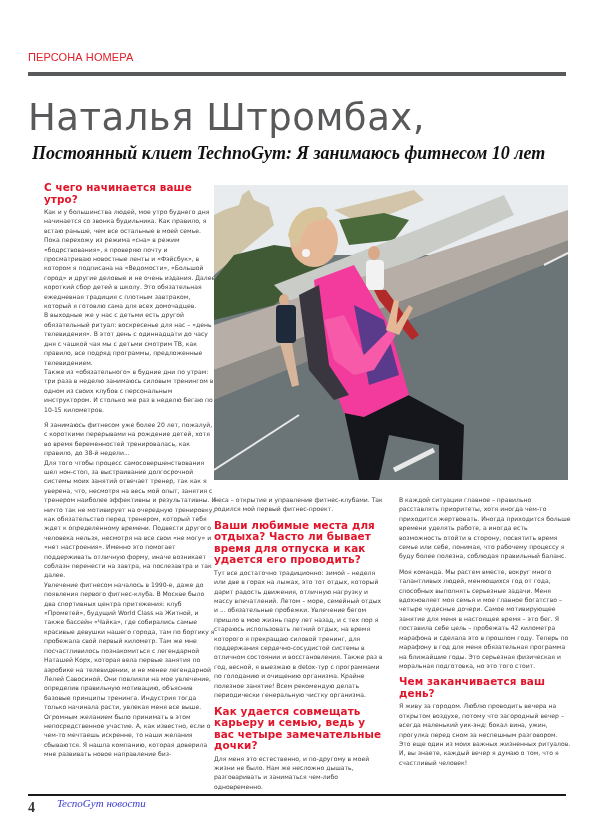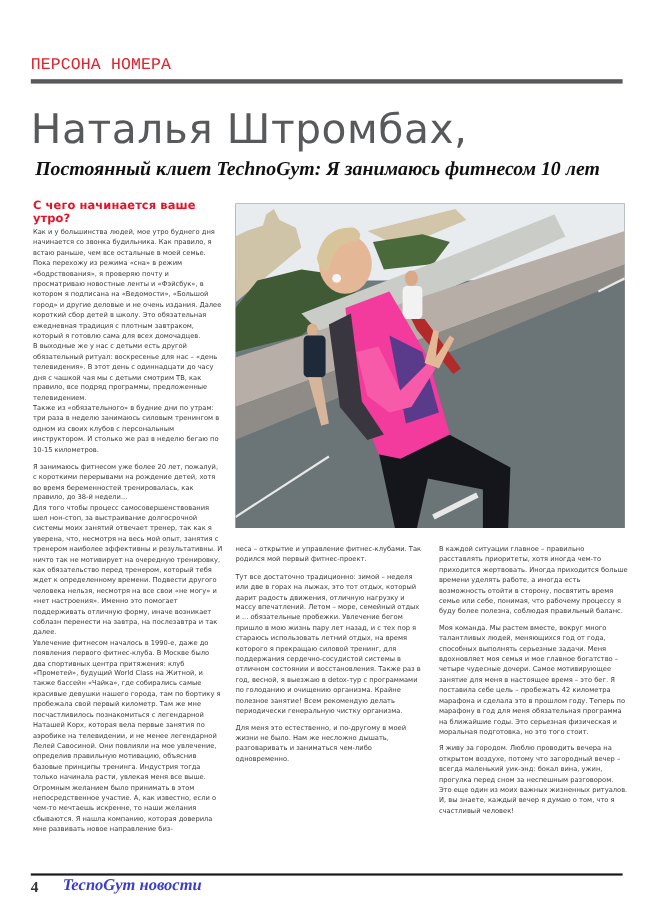--- a/index.html
+++ b/index.html
@@ -1,39 +1,39 @@
 <!DOCTYPE html>
 <html><head>
 <meta charset="utf-8">
 <style>
   * { margin: 0; padding: 0; box-sizing: border-box; }
   html, body { width: 606px; height: 836px; background: #ffffff; overflow: hidden; }
   body { position: relative; font-family: "DejaVu Sans", sans-serif; color: #3a3a3a; }
 
-  .section-label { position: absolute; left: 28px; top: 51px; font-family: Liberation Mono, monospace; font-size: 15px; color: #e0202a; letter-spacing: 0.1px; }
+  .section-label { position: absolute; left: 28px; top: 51px; font-family: Liberation Sans, sans-serif; font-size: 11px; color: #e0202a; letter-spacing: 0.1px; }
   .section-rule { position: absolute; left: 28px; top: 72px; width: 538px; height: 4px; background: #58595b; }
 
   .headline { position: absolute; left: 28px; top: 96px; font-family: "DejaVu Sans", sans-serif; font-size: 37px; font-weight: normal; color: #58595b; letter-spacing: 0.5px; text-align: center; }
   .subheadline { position: absolute; left: 32px; top: 143px; font-family: "Liberation Serif", serif; font-style: italic; font-weight: bold; font-size: 18px; color: #111111; white-space: nowrap; }
 
   .col { position: absolute; font-family: "DejaVu Sans", sans-serif; font-size: 6.1px; line-height: 9.4px; color: #3c3c3c; }
   .col p { margin: 0; }
   .col h3 { font-family: "DejaVu Sans", sans-serif; font-weight: 900; color: #e3142a; font-size: 10.4px; line-height: 11.5px; margin: 0 0 2px 0; letter-spacing: 0.1px; }
   .col .gap { height: 6px; }
 
-  .col1 { left: 30px; top: 182px; width: 172px; }
+  .col1 { left: 44px; top: 182px; width: 172px; }
   .col2 { left: 214px; top: 495px; width: 172px; }
   .col3 { left: 399px; top: 495px; width: 172px; }
 
   .photo { position: absolute; left: 214px; top: 185px; width: 354px; height: 295px; overflow: hidden; background: #6f7a7d; }
   .photo svg { display: block; width: 100%; height: 100%; }
 
   .footer-rule { position: absolute; left: 28px; top: 794px; width: 538px; height: 2px; background: #1a1a1a; }
   .page-number { position: absolute; left: 28px; top: 800px; font-family: "Liberation Serif", serif; font-weight: bold; font-size: 14px; color: #333; }
-  .footer-brand { position: absolute; left: 57px; top: 797px; font-family: "Liberation Serif", serif; font-style: italic; font-weight: bold; font-size: 15px; color: #3b3bcf; }
+  .footer-brand { position: absolute; left: 57px; top: 797px; font-family: "Liberation Serif", serif; font-style: italic; font-weight: normal; font-size: 11px; color: #3b3bcf; }
 </style>
 </head>
 <body>
 
 <div class="section-label">ПЕРСОНА НОМЕРА</div>
 <div class="section-rule"></div>
 
 <h1 class="headline">Наталья Штромбах,</h1>
 <h2 class="subheadline">Постоянный клиет TechnoGym: Я занимаюсь фитнесом 10 лет</h2>
 
@@ -92,28 +92,31 @@
     <path d="M74,50 Q80,20 108,22 Q118,28 110,35 Q92,32 85,60 Q78,65 74,50 Z" fill="#d8c49a"></path>
     <circle cx="92" cy="68" r="4" fill="#f5f5f5"></circle>
 
     <polygon points="172,145 180,115 185,116 182,140 195,120 199,123 185,150" fill="#e4b896"></polygon>
   </svg>
 </div>
 
 <div class="col col2">
     <p>неса – открытие и управление фитнес-клубами. Так родился мой первый фитнес-проект.</p>
     <div class="gap"></div>
+    <h3>Ваши любимые места для отдыха? Часто ли бывает время для отпуска и как удается его проводить?</h3>
     <p>Тут все достаточно традиционно: зимой – неделя или две в горах на лыжах, это тот отдых, который дарит радость движения, отличную нагрузку и массу впечатлений. Летом – море, семейный отдых и ... обязательные пробежки. Увлечение бегом пришло в мою жизнь пару лет назад, и с тех пор я стараюсь использовать летний отдых, на время которого я прекращаю силовой тренинг, для поддержания сердечно-сосудистой системы в отличном состоянии и восстановления. Также раз в год, весной, я выезжаю в detox-тур с программами по голоданию и очищению организма. Крайне полезное занятие! Всем рекомендую делать периодически генеральную чистку организма.</p>
     <div class="gap"></div>
+    <h3>Как удается совмещать карьеру и семью, ведь у вас четыре замечательные дочки?</h3>
     <p>Для меня это естественно, и по-другому в моей жизни не было. Нам же несложно дышать, разговаривать и заниматься чем-либо одновременно.</p>
   </div>
 <div class="col col3">
     <p>В каждой ситуации главное – правильно расставлять приоритеты, хотя иногда чем-то приходится жертвовать. Иногда приходится больше времени уделять работе, а иногда есть возможность отойти в сторону, посвятить время семье или себе, понимая, что рабочему процессу я буду более полезна, соблюдая правильный баланс.</p>
     <div class="gap"></div>
     <p>Моя команда. Мы растем вместе, вокруг много талантливых людей, меняющихся год от года, способных выполнять серьезные задачи. Меня вдохновляет моя семья и мое главное богатство – четыре чудесные дочери. Самое мотивирующее занятие для меня в настоящее время – это бег. Я поставила себе цель – пробежать 42 километра марафона и сделала это в прошлом году. Теперь по марафону в год для меня обязательная программа на ближайшие годы. Это серьезная физическая и моральная подготовка, но это того стоит.</p>
     <div class="gap"></div>
+    <h3>Чем заканчивается ваш день?</h3>
     <p>Я живу за городом. Люблю проводить вечера на открытом воздухе, потому что загородный вечер – всегда маленький уик-энд: бокал вина, ужин, прогулка перед сном за неспешным разговором. Это еще один из моих важных жизненных ритуалов.</p>
     <p>И, вы знаете, каждый вечер я думаю о том, что я счастливый человек!</p>
   </div>
 
 <div class="footer-rule"></div>
 <div class="page-number">4</div>
 <div class="footer-brand">TecnoGym новости</div>
 
 </body></html>

